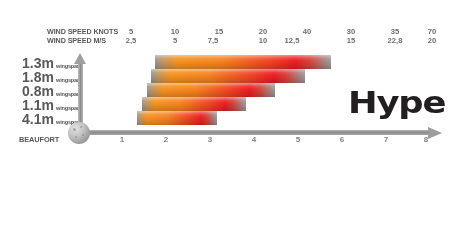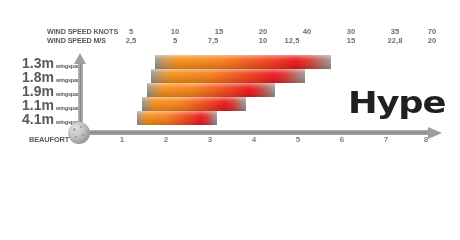--- a/index.html
+++ b/index.html
@@ -139,21 +139,20 @@
 
   
   #beaufort-label {
     position: absolute;
     left: 19px;
     top: 135px;
     font-size: 7.4px;
     font-weight: bold;
     color: #58595b;
     letter-spacing: -0.1px;
-    margin-left: 10px;
   }
   .beaufort-tick {
     position: absolute;
     top: 135px;
     font-size: 8px;
     font-weight: bold;
     color: #808285;
     transform: translateX(-50%);
   }
 
@@ -203,21 +202,21 @@
 
   <div class="wingspan-label" style="top:57px">
     <span class="num">1.3m</span>
     <span class="unit">wingspan</span>
   </div>
   <div class="wingspan-label" style="top:71px">
     <span class="num">1.8m</span>
     <span class="unit">wingspan</span>
   </div>
   <div class="wingspan-label" style="top:85px">
-    <span class="num">1.9m</span>
+    <span class="num">0.8m</span>
     <span class="unit">wingspan</span>
   </div>
   <div class="wingspan-label" style="top:99px">
     <span class="num">1.1m</span>
     <span class="unit">wingspan</span>
   </div>
   <div class="wingspan-label" style="top:113px">
     <span class="num">4.1m</span>
     <span class="unit">wingspan</span>
   </div>

